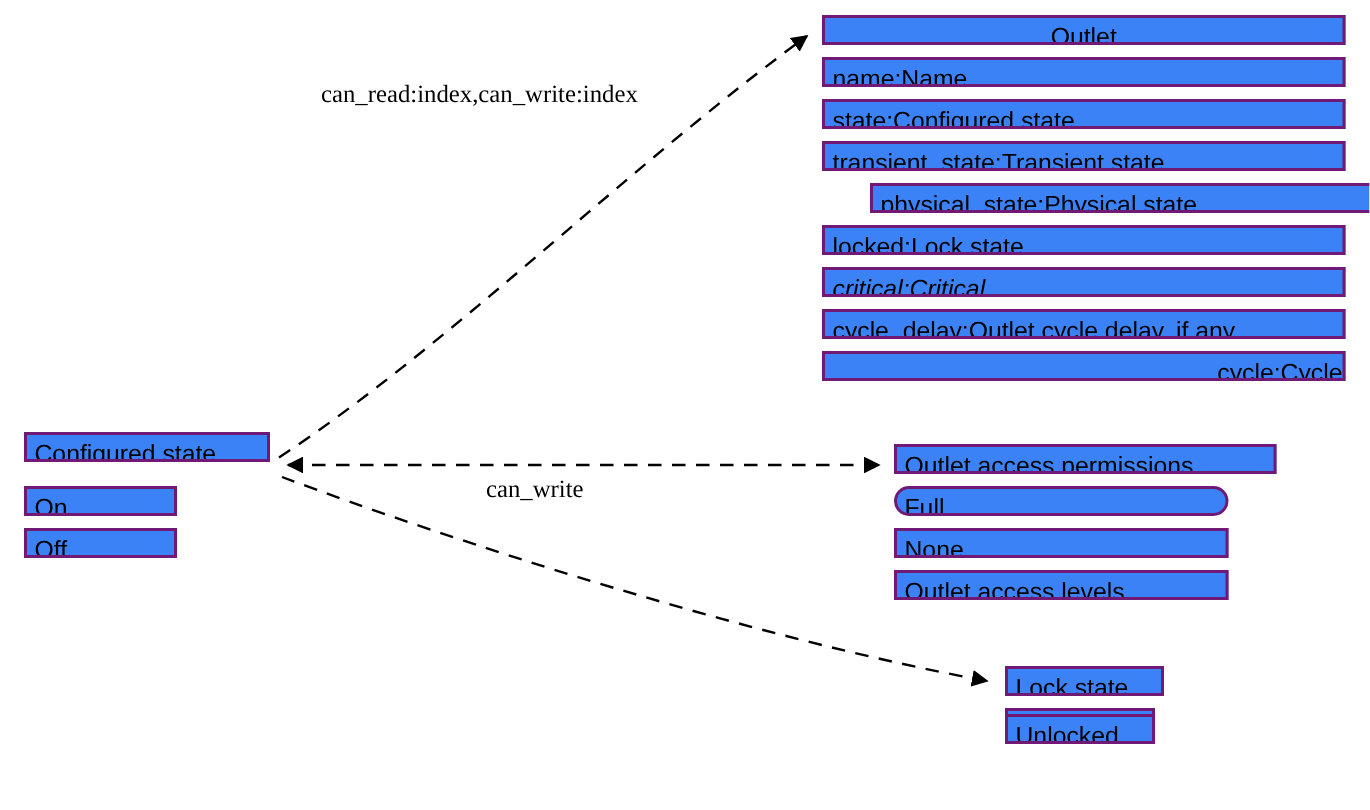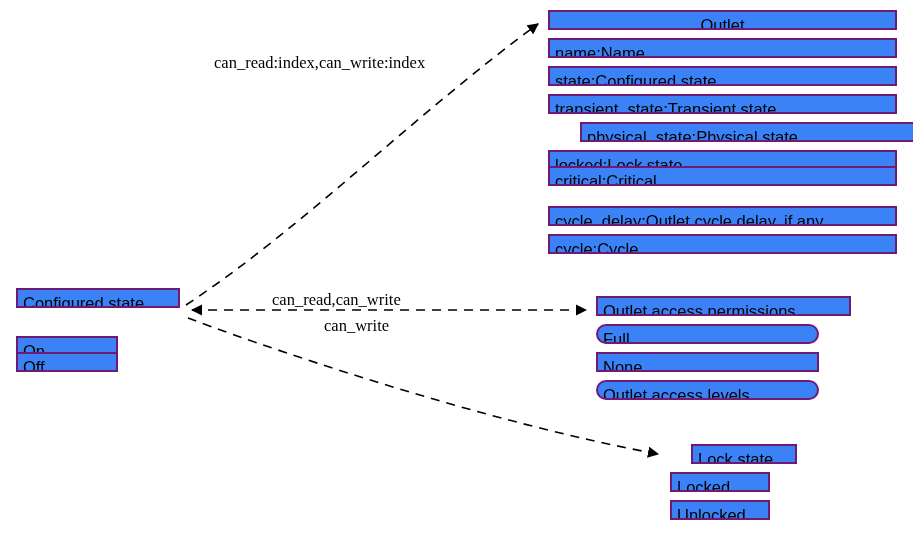--- a/index.html
+++ b/index.html
@@ -81,48 +81,47 @@
 
     <path d="M 186 305 C 300 230 420 110 538 24" fill="none" stroke="#000000" stroke-width="1.6" stroke-dasharray="9,7" marker-end="url(#arrow-end)"></path>
 
     <path d="M 192 310 L 586 310" fill="none" stroke="#000000" stroke-width="1.6" stroke-dasharray="9,7" marker-start="url(#arrow-start)" marker-end="url(#arrow-end)"></path>
 
     <path d="M 188 318 C 300 360 500 425 658 454" fill="none" stroke="#000000" stroke-width="1.6" stroke-dasharray="9,7" marker-end="url(#arrow-end)"></path>
   </svg>
 
   <div class="edge-label" style="left:214px; top:33px;margin-top:20px;">can_read:index,can_write:index</div>
 
-  <div class="edge-label" style="left:272px; top:290px;">can_read,can_write</div>
 
   <div class="edge-label" style="left:324px; top:316px;">can_write</div>
 
   <div class="node">
     <div class="row title" style="left:548px; top:10px; width:349px;">Outlet</div>
     <div class="row field" style="left:548px; top:38px; width:349px;">name:Name</div>
     <div class="row field" style="left:548px; top:66px; width:349px;">state:Configured state</div>
     <div class="row field" style="left:548px; top:94px; width:349px;">transient_state:Transient state</div>
     <div class="row field" style="left:548px; top:122px; width:349px;margin-left:32px;">physical_state:Physical state</div>
     <div class="row field" style="left:548px; top:150px; width:349px;">locked:Lock state</div>
-    <div class="row field" style="left:548px; top:166px; width:349px;">critical:Critical</div>
+    <div class="row field" style="left:548px; top:178px; width:349px;font-style:italic;">critical:Critical</div>
     <div class="row field" style="left:548px; top:206px; width:349px;">cycle_delay:Outlet cycle delay, if any</div>
-    <div class="row field" style="left:548px; top:234px; width:349px;">cycle:Cycle</div>
+    <div class="row field" style="left:548px; top:234px; width:349px;text-align:right;">cycle:Cycle</div>
   </div>
 
   <div class="node">
     <div class="row title left" style="left:16px; top:288px; width:164px;">Configured state</div>
-    <div class="row field" style="left:16px; top:336px; width:102px;">On</div>
+    <div class="row field" style="left:16px; top:324px; width:102px;">On</div>
     <div class="row field" style="left:16px; top:352px; width:102px;">Off</div>
   </div>
 
   <div class="node">
     <div class="row title left" style="left:596px; top:296px; width:255px;">Outlet access permissions</div>
     <div class="row field" style="left:596px; top:324px; width:223px;border-radius:10px;">Full</div>
     <div class="row field" style="left:596px; top:352px; width:223px;">None</div>
-    <div class="row field" style="left:596px; top:380px; width:223px;border-radius:11px;">Outlet access levels</div>
+    <div class="row field" style="left:596px; top:380px; width:223px;">Outlet access levels</div>
   </div>
 
   <div class="node">
-    <div class="row title left" style="left:691px; top:444px; width:106px;">Lock state</div>
+    <div class="row title left" style="left:670px; top:444px; width:106px;">Lock state</div>
     <div class="row field" style="left:670px; top:472px; width:100px;">Locked</div>
-    <div class="row field" style="left:670px; top:500px; width:100px;">Unlocked</div>
+    <div class="row field" style="left:670px; top:476px; width:100px;">Unlocked</div>
   </div>
 
 </div>
 
 </body></html>

